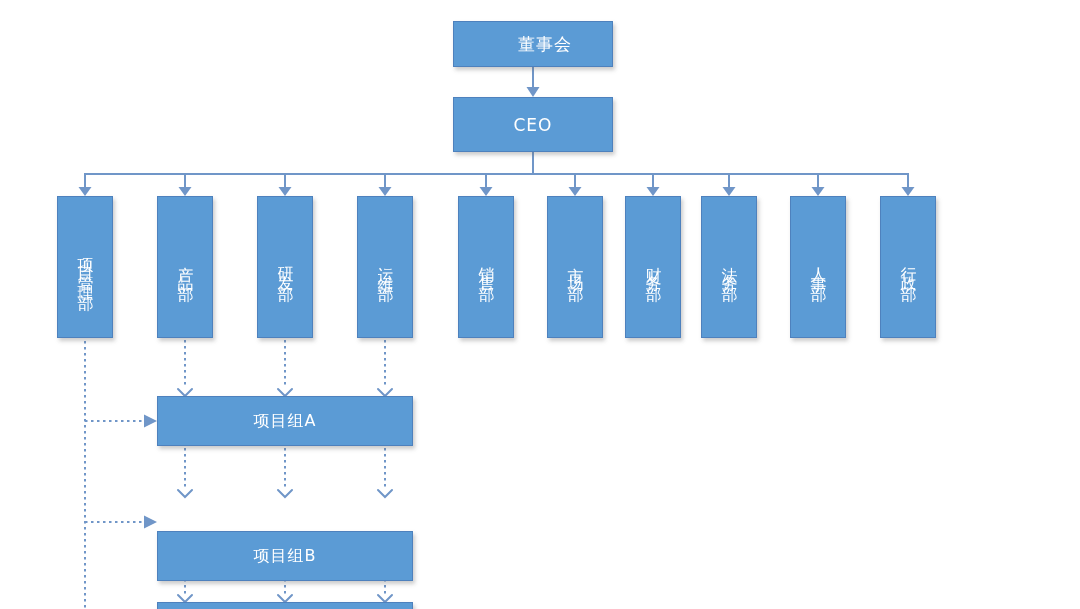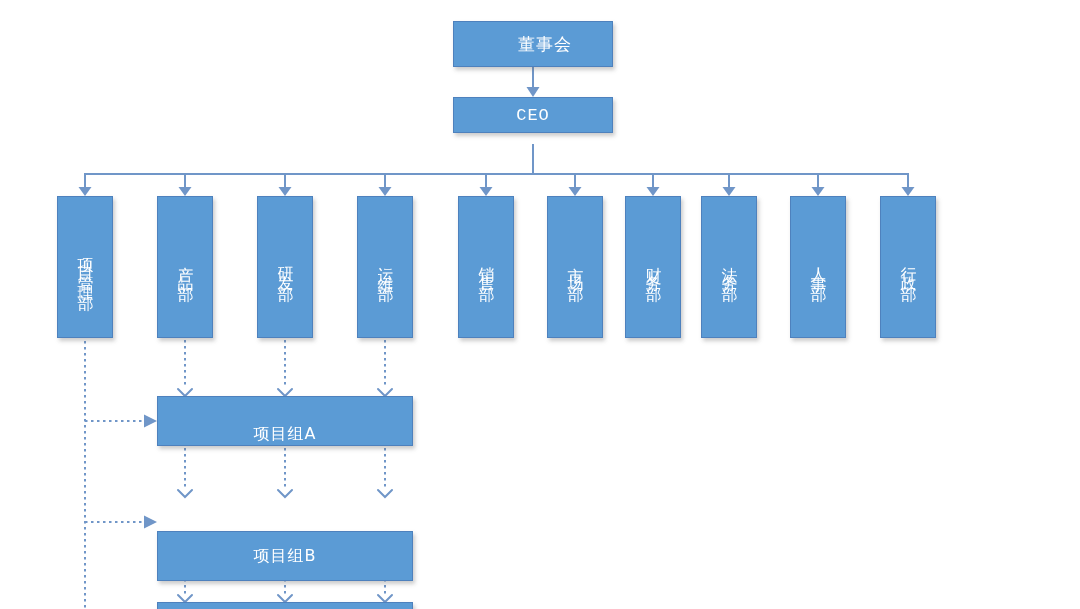--- a/index.html
+++ b/index.html
@@ -101,21 +101,21 @@
         <path class="ctri" d="M144 414.5 L144 427.5 L157 421 Z"></path>
       <path class="cdot" d="M85 522 L144 522"></path>
         <path class="ctri" d="M144 515.5 L144 528.5 L157 522 Z"></path>
     </g>
   </svg>
 
   <div class="box hbox" style="left:453px;top:21px;width:160px;height:46px;padding-left:24px;">
     <span>董事会</span>
   </div>
 
-  <div class="box hbox" style="left:453px;top:97px;width:160px;height:36px;font-family:Liberation Mono, monospace;">
+  <div class="box hbox" style="left:453px;top:97px;width:160px;height:55px;">
     <span>CEO</span>
   </div>
 
   <div class="box dept" style="left:57px;">
     <span class="vtext">项目管理部</span>
   </div>
   <div class="box dept" style="left:157px;">
     <span class="vtext">产品部</span>
   </div>
   <div class="box dept" style="left:257px;">
@@ -136,21 +136,21 @@
   <div class="box dept" style="left:701px;">
     <span class="vtext">法务部</span>
   </div>
   <div class="box dept" style="left:790px;">
     <span class="vtext">人事部</span>
   </div>
   <div class="box dept" style="left:880px;">
     <span class="vtext">行政部</span>
   </div>
 
-  <div class="box group" style="top:396px;align-items:flex-end;">
+  <div class="box group" style="top:396px;">
     <span>项目组A</span>
   </div>
   <div class="box group" style="top:497px;margin-top:34px;">
     <span>项目组B</span>
   </div>
   <div class="box group" style="top:602px;">
     <span></span>
   </div>
 
 </div>

